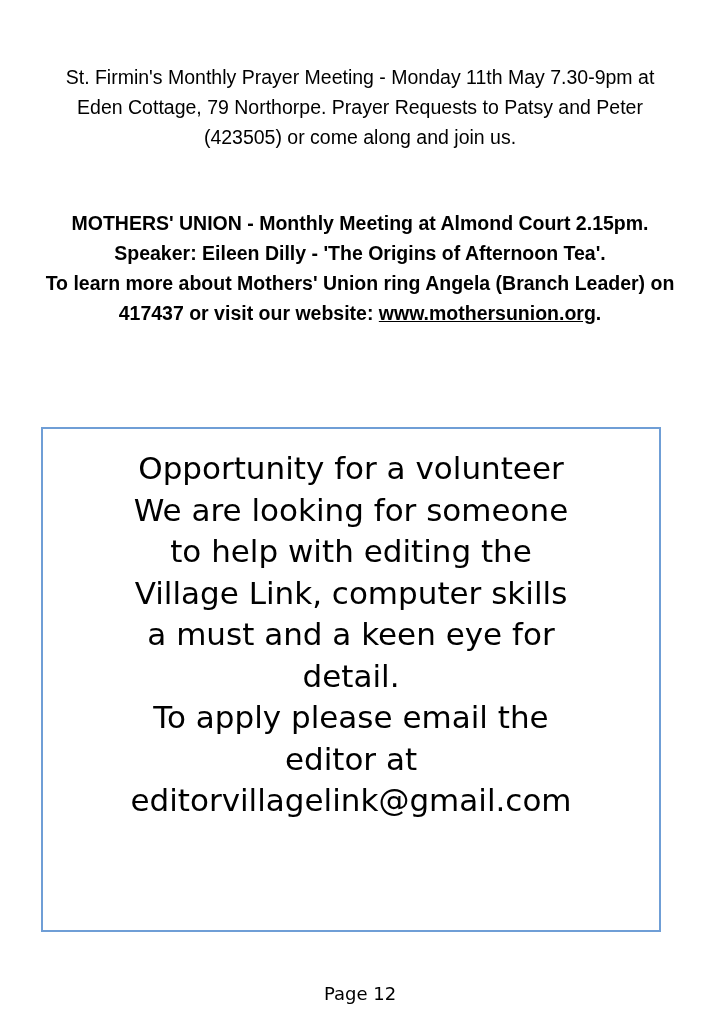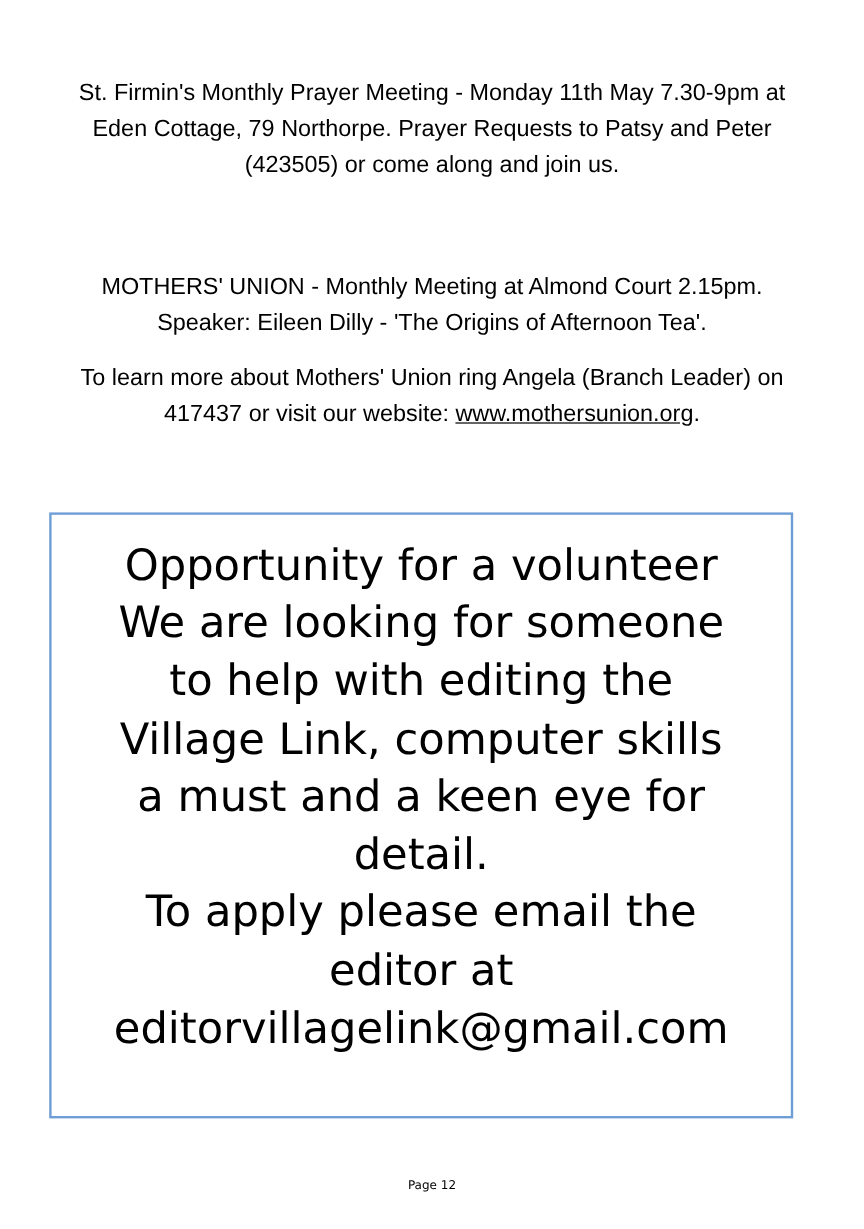--- a/index.html
+++ b/index.html
@@ -39,21 +39,22 @@
   }
 
   #mothers-union-block {
     position: absolute;
     left: 42px;
     top: 208px;
     width: 636px;
   }
 
   .mu-para {
-    margin: 16px;
+    margin: 0;
+    font-weight: bold;
   }
 
   .mu-para + .mu-para {
     margin-top: 0;
   }
 
   .link {
     color: #000000;
     text-decoration: underline;
   }
@@ -69,34 +70,34 @@
     background: #ffffff;
     display: flex;
     align-items: flex-start;
     justify-content: center;
   }
 
   #volunteer-text {
     width: 560px;
     text-align: center;
     font-family: "DejaVu Sans", sans-serif;
-    font-size: 36px;
+    font-size: 31px;
     line-height: 1.34;
     color: #000;
     margin-top: 19px;
     white-space: pre-line;
   }
 
   #page-footer {
     position: absolute;
     left: 0;
     top: 983px;
     width: 720px;
     text-align: center;
-    font-size: 10px;
+    font-size: 18px;
     color: #000;
     font-family: "DejaVu Sans", sans-serif;
   }
 </style>
 </head>
 <body>
 
 <div class="page">
 
   <div class="block" id="prayer-block">St. Firmin's Monthly Prayer Meeting - Monday 11th May 7.30-9pm at Eden Cottage, 79 Northorpe.  Prayer Requests to Patsy and Peter (423505) or come along and join us.</div>

